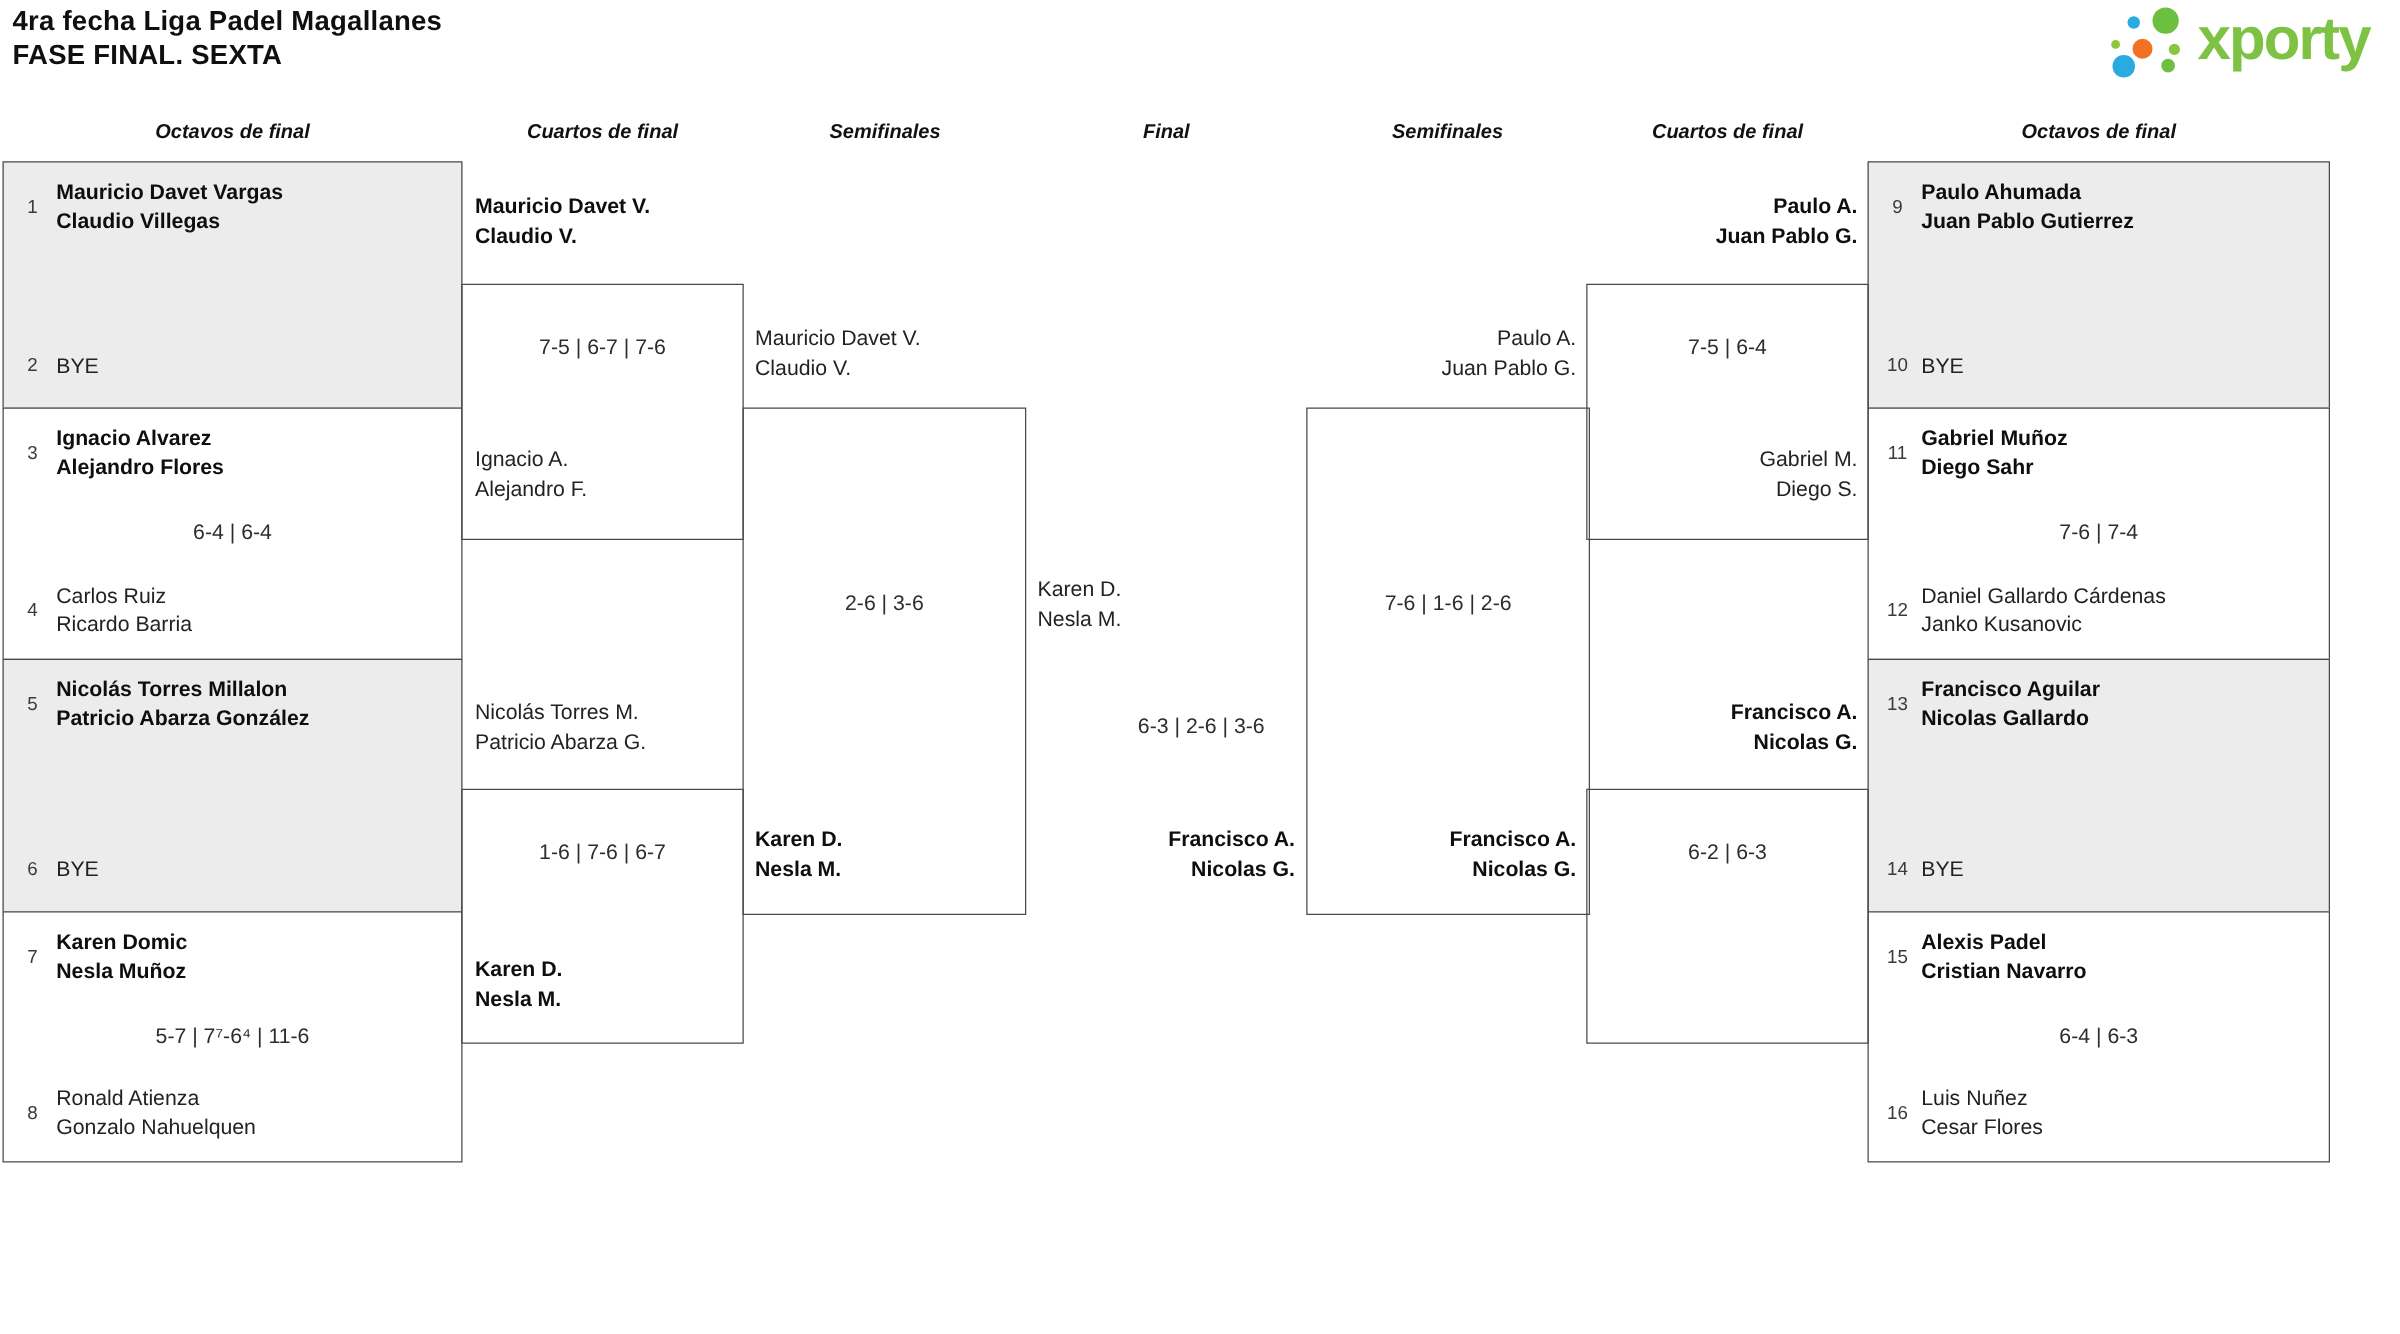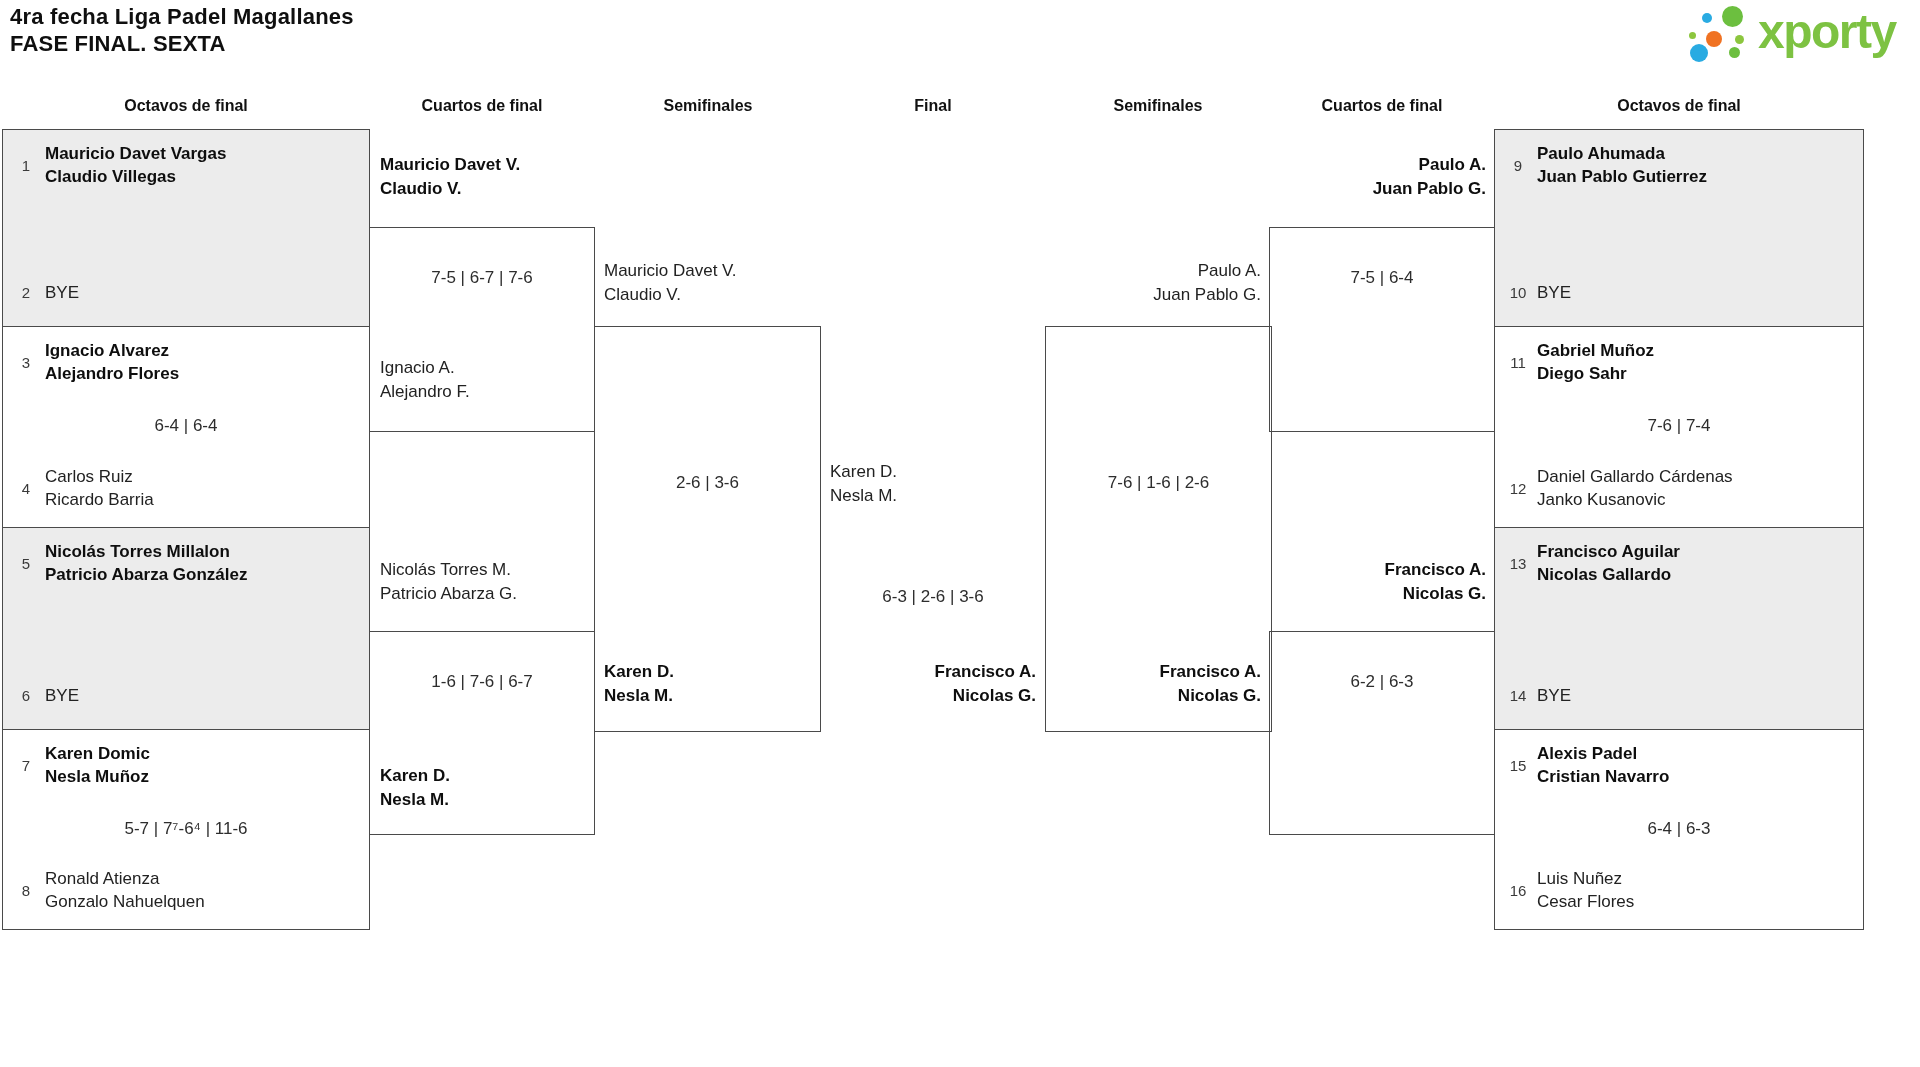--- a/index.html
+++ b/index.html
@@ -2,21 +2,21 @@
 <html><head>
 <meta charset="utf-8">
 <style>
   html,body{margin:0;padding:0;background:#fff;}
   .stage{
     position:relative;width:1920px;height:1067px;background:#ffffff;
     font-family:"Liberation Sans","DejaVu Sans",sans-serif;color:#1c1c1c;overflow:hidden;
   }
   .abs{position:absolute;}
   .title-line{position:absolute;left:10px;font-size:22px;font-weight:700;color:#0f0f0f;letter-spacing:.2px;}
-  .round-header{position:absolute;top:97px;transform:translateX(-50%);font-size:16px;font-weight:700;color:#111;white-space:nowrap;}
+  .round-header{position:absolute;top:97px;transform:translateX(-50%);font-size:16px;font-weight:700;color:#111;white-space:nowrap;font-style:italic;}
   .box{position:absolute;border:1px solid #4a4a4a;box-sizing:border-box;}
   .box.gray{background:#ececec;}
   .box.white{background:#ffffff;}
   .mbox{position:absolute;border:1px solid #4a4a4a;box-sizing:border-box;background:transparent;}
   .pair{position:absolute;left:10px;right:6px;display:flex;align-items:center;gap:6px;}
   .pair.top{top:12px;}
   .pair.bot{bottom:16px;}
   .pair.bot.bye{bottom:22px;}
   .seed{width:26px;flex:0 0 26px;font-size:15px;color:#3a3a3a;text-align:center;}
   .names{font-size:17px;line-height:23px;color:#222;}
@@ -214,21 +214,21 @@
   <div class="mscore" style="left:594px;top:473px;width:227px;">2-6 | 3-6</div>
   <div class="label bold" style="left:604px;top:660px;">
     <div>Karen D.</div>
       <div>Nesla M.</div>
   </div>
 
   <div class="label" style="left:830px;top:460px;">
     <div>Karen D.</div>
       <div>Nesla M.</div>
   </div>
-  <div class="mscore" style="left:820px;top:571px;width:226px;margin-top:16px;">6-3 | 2-6 | 3-6</div>
+  <div class="mscore" style="left:848px;top:571px;width:226px;">6-3 | 2-6 | 3-6</div>
   <div class="label bold right" style="left:820px;top:660px;width:216px;">
     <div>Francisco A.</div>
       <div>Nicolas G.</div>
   </div>
 
   <div class="mbox" style="left:1045px;top:326px;width:227px;height:406px;"></div>
   <div class="label right" style="left:1046px;top:259px;width:215px;">
     <div>Paulo A.</div>
       <div>Juan Pablo G.</div>
   </div>
@@ -237,20 +237,24 @@
     <div>Francisco A.</div>
       <div>Nicolas G.</div>
   </div>
 
   <div class="mbox" style="left:1269px;top:227px;width:226px;height:205px;"></div>
   <div class="label bold right" style="left:1270px;top:153px;width:216px;">
     <div>Paulo A.</div>
       <div>Juan Pablo G.</div>
   </div>
   <div class="mscore" style="left:1269px;top:268px;width:226px;">7-5 | 6-4</div>
+  <div class="label right" style="left:1270px;top:356px;width:216px;">
+    <div>Gabriel M.</div>
+      <div>Diego S.</div>
+  </div>
 
   <div class="mbox" style="left:1269px;top:631px;width:226px;height:204px;"></div>
   <div class="label bold right" style="left:1270px;top:558px;width:216px;">
     <div>Francisco A.</div>
       <div>Nicolas G.</div>
   </div>
   <div class="mscore" style="left:1269px;top:672px;width:226px;">6-2 | 6-3</div>
 
 </div>
 

